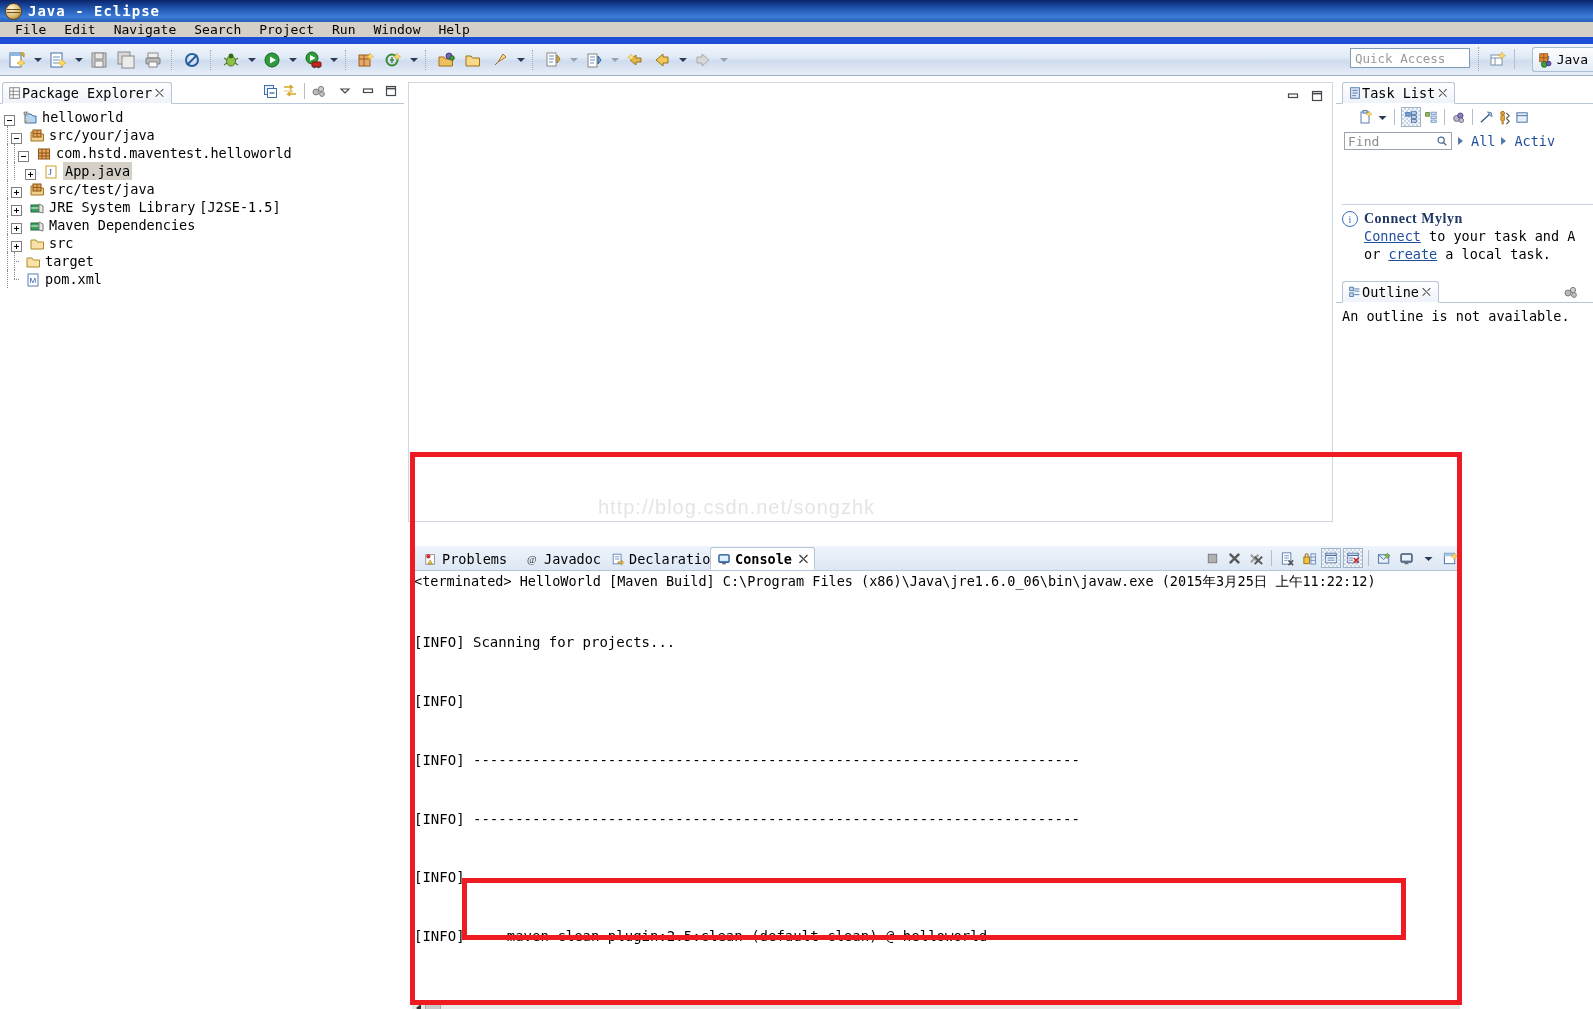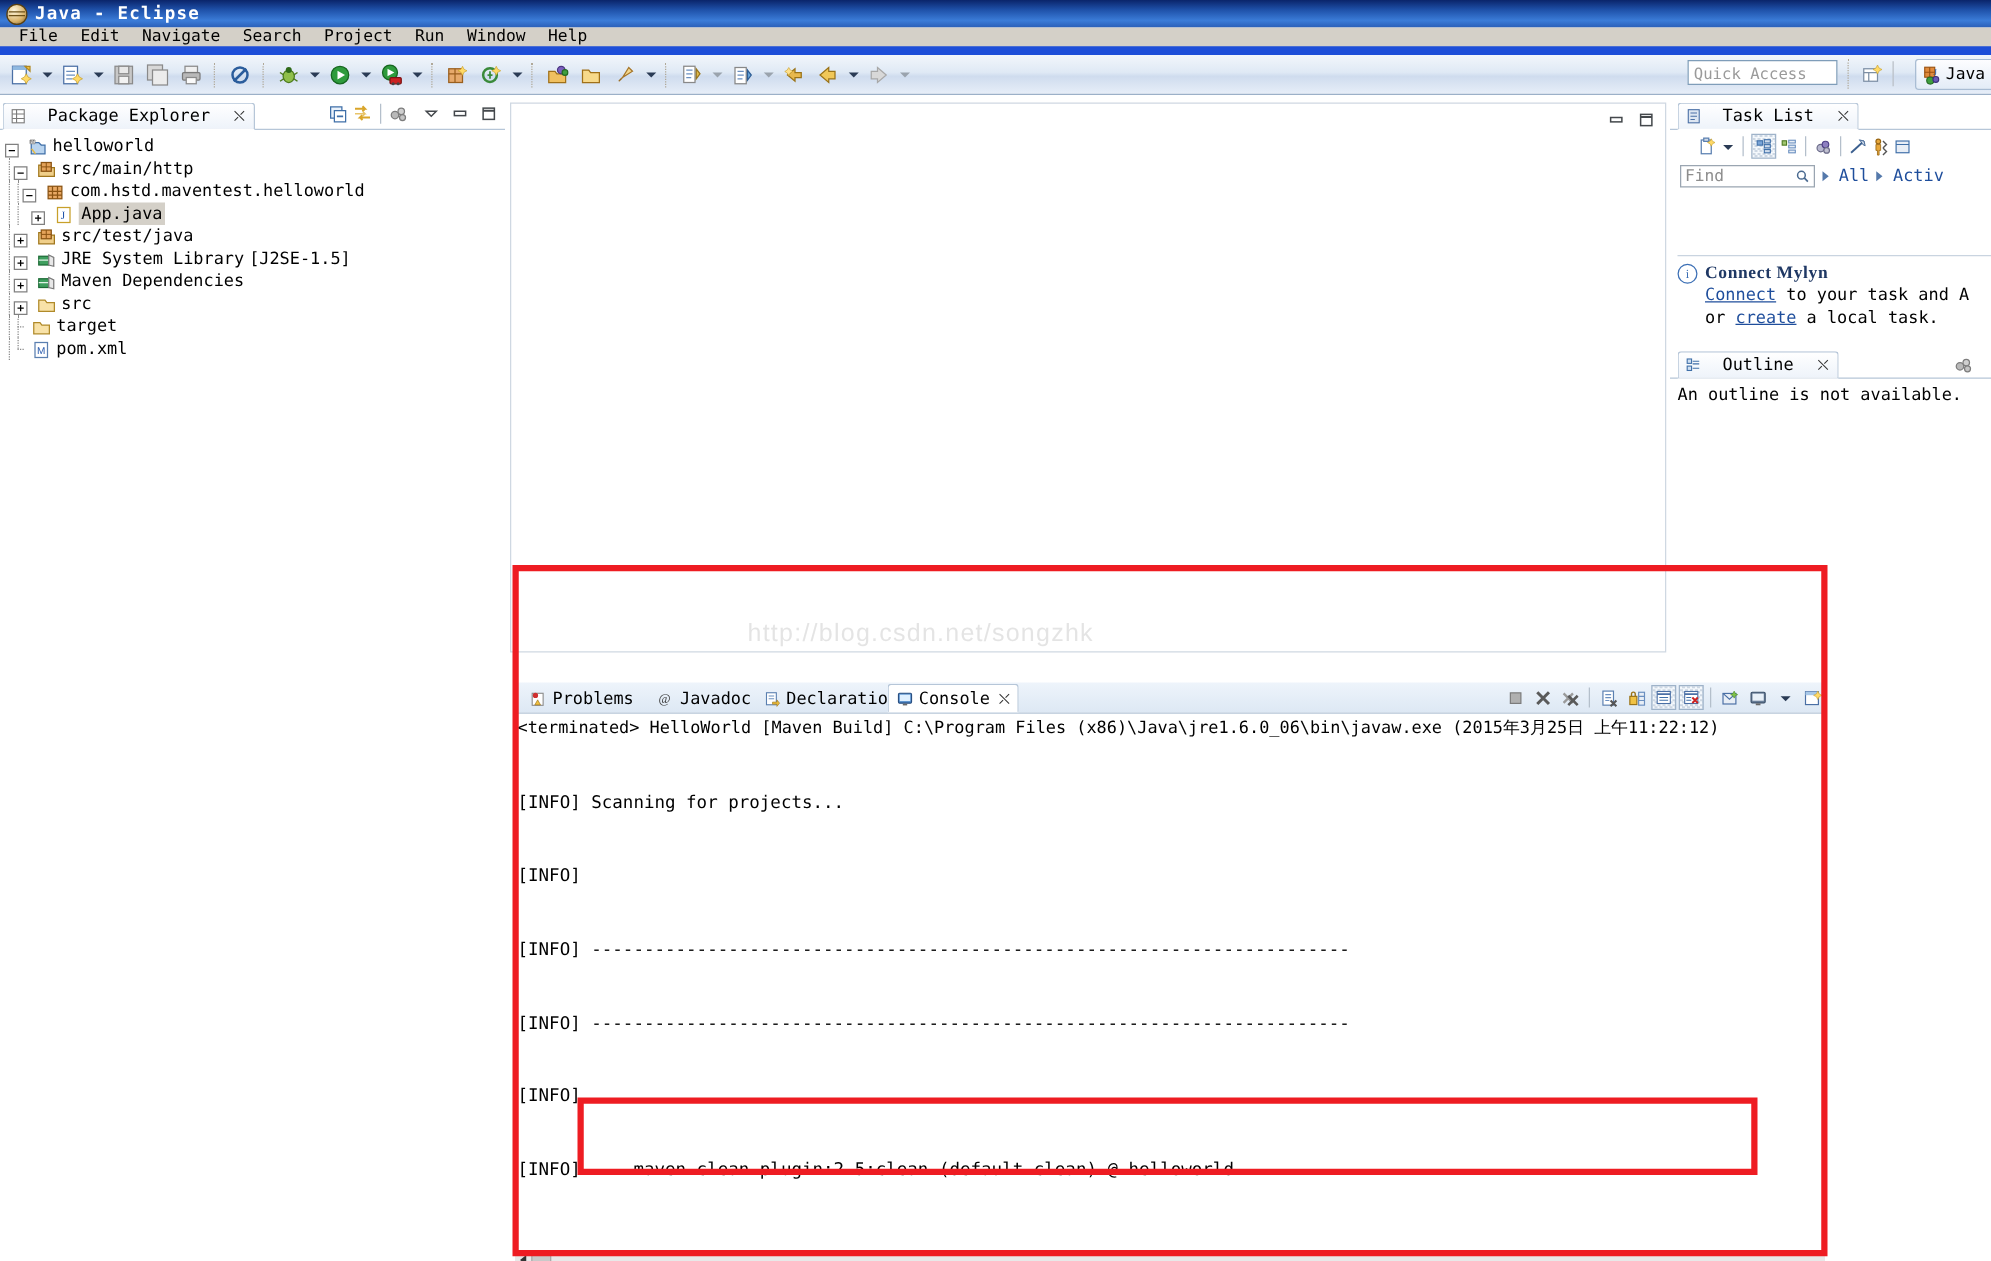--- a/index.html
+++ b/index.html
@@ -80,21 +80,21 @@
   
   .workbench{position:absolute;left:0;top:76px;width:1593px;height:933px;background:#fff;}
 
   
   .pkg-panel{position:absolute;left:0;top:6px;width:404px;height:927px;background:#fff;}
   .viewtab-row{position:relative;height:22px;}
   .viewtab{
     position:absolute;left:2px;top:0;height:22px;
     background:linear-gradient(to bottom,#ffffff,#eef3fa);
     border:1px solid #b6c6d8;border-bottom:1px solid #fff;border-radius:3px 3px 0 0;
-    display:flex;align-items:center;gap:16px;padding:0 7px 0 5px;box-sizing:border-box;
+    display:flex;align-items:center;gap:0;padding:0 7px 0 5px;box-sizing:border-box;
   }
   .viewtab .vt-label{font-size:13.5px;font-family:"DejaVu Sans Mono","Liberation Mono",monospace;}
   .vt-close{color:#333;font-size:12px;margin-left:3px;}
   .view-toolbar{position:absolute;right:6px;top:1px;display:flex;align-items:center;gap:3px;}
   .underline-blue{position:absolute;left:0;right:0;top:21px;height:1px;background:#b6c6d8;}
 
   
   .tree{position:absolute;left:4px;top:26px;right:2px;font-size:13.5px;
     font-family:"DejaVu Sans Mono","Liberation Mono",monospace;line-height:18px;}
   .trow{display:flex;align-items:flex-end;height:18px;white-space:nowrap;}
@@ -156,21 +156,21 @@
     position:absolute;left:412px;top:470px;width:1048px;height:532px;background:#fff;
   }
   .con-tabs{position:relative;height:24px;background:linear-gradient(to bottom,#eef4fb,#dde8f4);
      border-bottom:1px solid #b6c6d8;}
   .con-tab{
     position:absolute;top:1px;height:23px;display:flex;align-items:center;gap:4px;
     padding:0 6px;box-sizing:border-box;font-size:13.5px;
     font-family:"DejaVu Sans Mono","Liberation Mono",monospace;white-space:nowrap;
   }
   .con-tab.active{background:#fff;border:1px solid #b6c6d8;border-bottom:1px solid #fff;
-     border-radius:3px 3px 0 0;}
+     border-radius:3px 3px 0 0;font-weight:bold;}
   .con-toolbar{position:absolute;right:0;top:2px;display:flex;align-items:center;gap:2px;}
   .cbtn{width:20px;height:20px;display:flex;align-items:center;justify-content:center;flex:none;}
   .cbtn.pressed{background:repeating-conic-gradient(#cdd7e3 0% 25%,#f4f8fc 0% 50%) 0 0/4px 4px;
       border:1px solid #9fb3c9;box-sizing:border-box;}
   .csep{width:1px;height:16px;background:#b4bfcb;margin:0 3px;flex:none;}
 
   .con-term{
     position:absolute;left:2px;top:27px;right:0;height:20px;
     font-size:13.5px;font-family:"DejaVu Sans Mono","Liberation Mono",monospace;
     white-space:nowrap;color:#000;
@@ -513,21 +513,21 @@
         <div class="trow">
           <span class="dotline v"></span>
           <span class="expander"></span>
           <span class="dotline"></span>
           <svg class="icon tw" width="16" height="16" viewBox="0 0 16 16">
             <path d="M2 4 h5 l1.5 2 h6 v7 h-12.5z" fill="#f0cf8a" stroke="#a0761c"></path>
             <rect x="4" y="2" width="8" height="7" fill="#e4a35a" stroke="#8a5312"></rect>
             <line x1="4" y1="5.5" x2="12" y2="5.5" stroke="#8a5312" stroke-width=".8"></line>
             <line x1="8" y1="2" x2="8" y2="9" stroke="#8a5312" stroke-width=".8"></line>
           </svg>
-          <span class="tlabel">src/main/http</span>
+          <span class="tlabel">src/your/java</span>
         </div>
 
         <div class="trow">
           <span class="dotline v"></span>
           <span class="dotline v"></span>
           <span class="expander"></span>
           <span class="dotline"></span>
           <svg class="icon tw" width="16" height="16" viewBox="0 0 16 16">
             <rect x="2.5" y="3" width="11" height="10" fill="#e9a964" stroke="#8a5312"></rect>
             <line x1="2.5" y1="7" x2="13.5" y2="7" stroke="#8a5312"></line>

